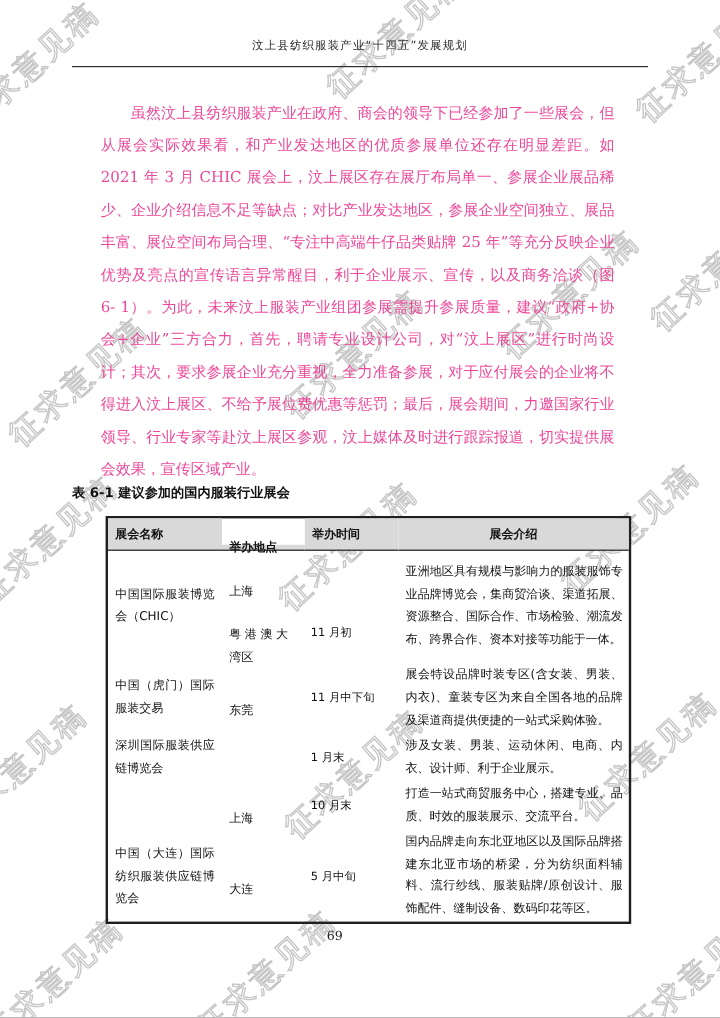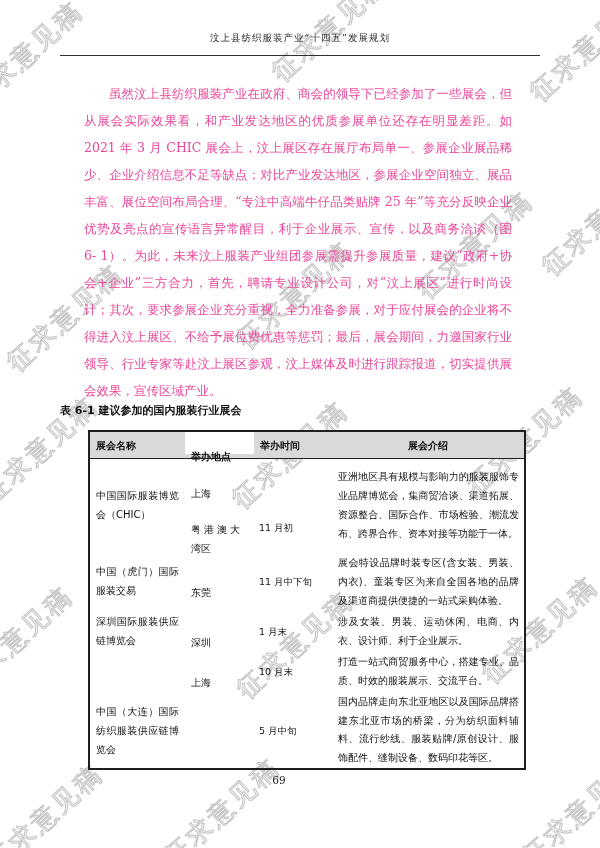--- a/index.html
+++ b/index.html
@@ -117,28 +117,28 @@
     <div class="cell c-loc col2 r1b">粤港澳大湾区</div>
     <div class="cell c-time col3 r1b">11 月初</div>
     <div class="cell c-desc col4 r1">亚洲地区具有规模与影响力的服装服饰专业品牌博览会，集商贸洽谈、渠道拓展、资源整合、国际合作、市场检验、潮流发布、跨界合作、资本对接等功能于一体。</div>
 
     <div class="cell c-name col1 r2">中国（虎门）国际服装交易</div>
     <div class="cell c-loc col2 r2">东莞</div>
     <div class="cell c-time col3 r2">11 月中下旬</div>
     <div class="cell c-desc col4 r2">展会特设品牌时装专区(含女装、男装、内衣)、童装专区为来自全国各地的品牌及渠道商提供便捷的一站式采购体验。</div>
 
     <div class="cell c-name col1 r3">深圳国际服装供应链博览会</div>
-    <div class="cell c-loc col2 r3">深圳</div>
     <div class="cell c-time col3 r3">1 月末</div>
     <div class="cell c-desc col4 r3">涉及女装、男装、运动休闲、电商、内衣、设计师、利于企业展示。</div>
 
     <div class="cell c-loc col2 r4">上海</div>
     <div class="cell c-time col3 r4">10 月末</div>
     <div class="cell c-desc col4 r4">打造一站式商贸服务中心，搭建专业、品质、时效的服装展示、交流平台。</div>
 
     <div class="cell c-name col1 r5">中国（大连）国际纺织服装供应链博览会</div>
+    <div class="cell c-loc col2 r5">大连</div>
     <div class="cell c-time col3 r5">5 月中旬</div>
     <div class="cell c-desc col4 r5 desc-lh185">国内品牌走向东北亚地区以及国际品牌搭建东北亚市场的桥梁，分为纺织面料辅料、流行纱线、服装贴牌/原创设计、服饰配件、缝制设备、数码印花等区。</div>
   </div>
 
   <div class="pageno">69</div>
 
 </div>
 
 </body></html>

